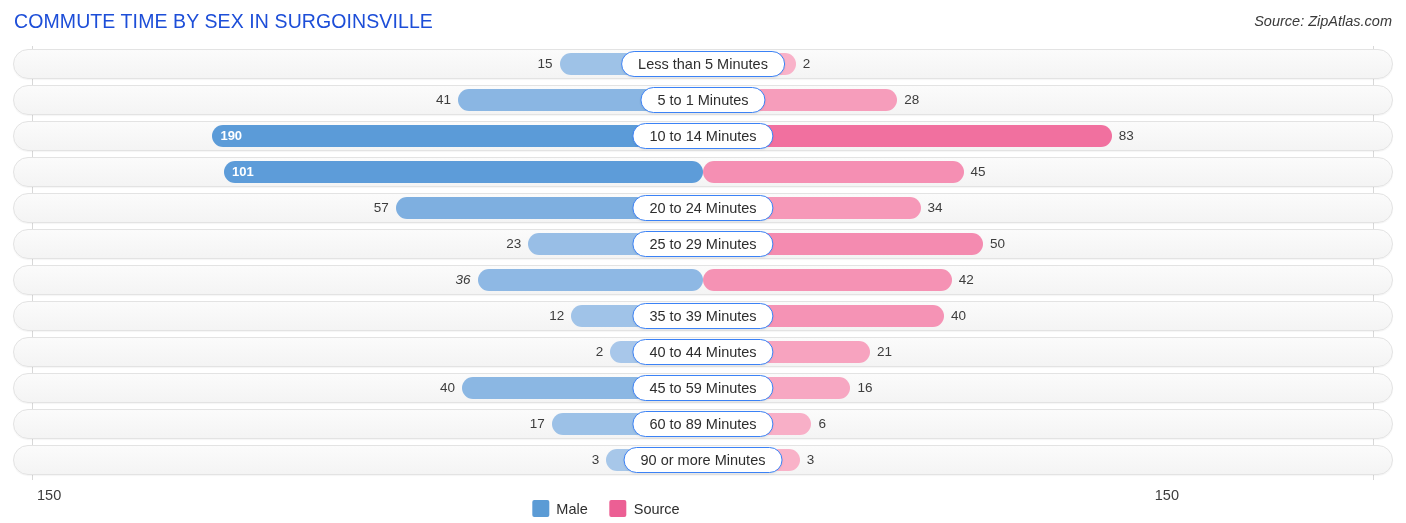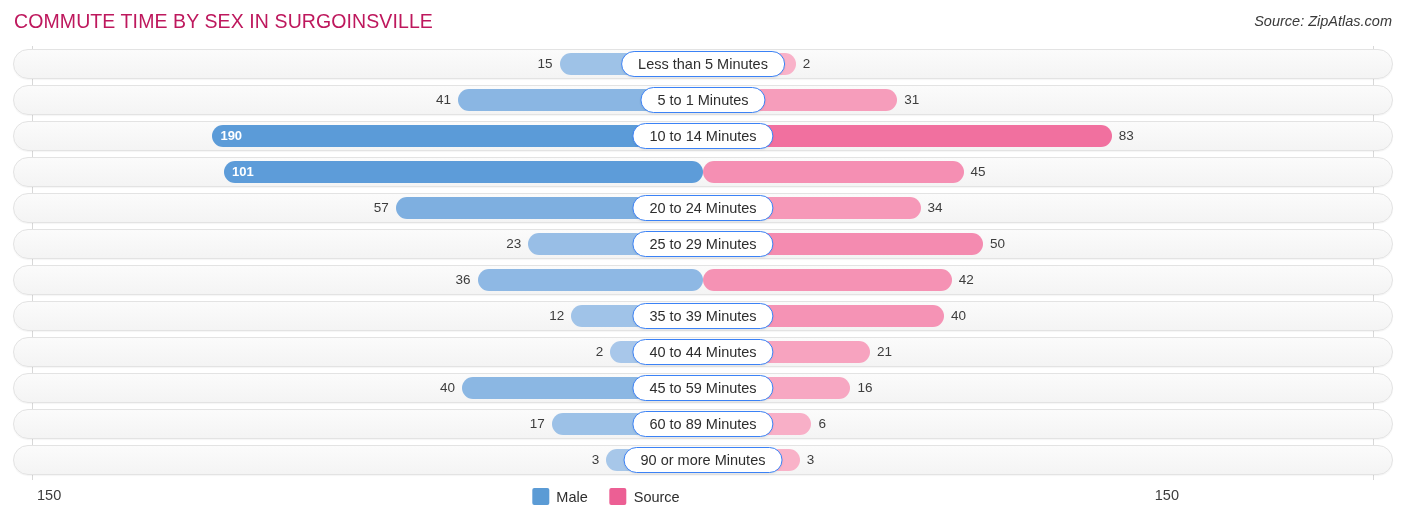--- a/index.html
+++ b/index.html
@@ -13,21 +13,21 @@
   #chart-root {
     position: relative;
     width: 1406px; height: 523px;
     background: #ffffff;
   }
 
   
   .header { position: absolute; top: 0; left: 0; width: 1406px; height: 46px; }
   .chart-title {
     position: absolute; left: 14px; top: 10px;
-    font-size: 19.5px; color: #be185d; letter-spacing: .1px;
+    font-size: 19.5px; color: #1d4ed8; letter-spacing: .1px;
     white-space: nowrap;
   }
   .chart-source {
     position: absolute; right: 14px; top: 13px;
     font-size: 14.5px; color: #3a3a3a; font-style: italic;
     white-space: nowrap;
   }
 
   
   .plot { position: absolute; left: 0; top: 46px; width: 1290px; height: 434px; }
@@ -81,21 +81,21 @@
 
   
   .footer { position: absolute; left: 0; top: 480px; width: 1212px; height: 43px; }
   .axis-max {
     position: absolute; top: 7px;
     font-size: 14.5px; color: #3d3d3d;
   }
   .axis-max-left  { left: 37px; }
   .axis-max-right { right: 33px; }
   .legend {
-    position: absolute; left: 50%; top: 8px;
+    position: absolute; left: 50%; top: 20px;
     transform: translateX(-50%);
     display: flex; align-items: center; gap: 22px;
   }
   .legend-item { display: flex; align-items: center; gap: 7px; }
   .legend-swatch { width: 17px; height: 17px; border-radius: 2px; }
   .legend-label { font-size: 14.5px; color: #2e2e2e; }
 </style>
 </head>
 <body>
 
@@ -115,21 +115,21 @@
         <div class="bar bar-female" style="width: 92.8px; background: rgb(249, 178, 201);"></div>
         <div class="val val-male" style="right: calc(50% + 150.5px); width: 40px;">15</div>
         <div class="val val-female" style="left: calc(50% + 99.8px); width: 40px;">2</div>
         <div class="cat-pill">Less than 5 Minutes</div>
       </div>
       <div class="row" style="top: 39px;">
         <div class="track"></div>
         <div class="bar bar-male" style="width: 244.9px; background: rgb(138, 182, 227);"></div>
         <div class="bar bar-female" style="width: 194.2px; background: rgb(246, 157, 187);"></div>
         <div class="val val-male" style="right: calc(50% + 251.9px); width: 40px;">41</div>
-        <div class="val val-female" style="left: calc(50% + 201.2px); width: 40px;">31</div>
+        <div class="val val-female" style="left: calc(50% + 201.2px); width: 40px;">28</div>
         <div class="cat-pill">5 to 1 Minutes</div>
       </div>
       <div class="row" style="top: 75px;">
         <div class="track"></div>
         <div class="bar bar-male" style="width: 490.6px; background: rgb(91, 155, 216);"></div>
         <div class="bar bar-female" style="width: 408.7px; background: rgb(241, 112, 159);"></div>
         <div class="val val-male val-inside" style="right: calc(50% + 452.6px); width: 30px; text-align: left;">190</div>
         <div class="val val-female" style="left: calc(50% + 415.7px); width: 40px;">83</div>
         <div class="cat-pill">10 to 14 Minutes</div>
       </div>
@@ -153,21 +153,21 @@
         <div class="bar bar-male" style="width: 174.7px; background: rgb(152, 190, 230);"></div>
         <div class="bar bar-female" style="width: 280px; background: rgb(244, 139, 176);"></div>
         <div class="val val-male" style="right: calc(50% + 181.7px); width: 40px;">23</div>
         <div class="val val-female" style="left: calc(50% + 287px); width: 40px;">50</div>
         <div class="cat-pill">25 to 29 Minutes</div>
       </div>
       <div class="row" style="top: 219px;">
         <div class="track"></div>
         <div class="bar bar-male" style="width: 225.4px; background: rgb(142, 184, 228);"></div>
         <div class="bar bar-female" style="width: 248.8px; background: rgb(245, 146, 180);"></div>
-        <div class="val val-male" style="right: calc(50% + 232.4px); width: 40px;">36</div>
+        <div class="val val-male" style="right: calc(50% + 232.4px); width: 40px; font-style: italic;">36</div>
         <div class="val val-female" style="left: calc(50% + 255.8px); width: 40px;">42</div>
       </div>
       <div class="row" style="top: 255px;">
         <div class="track"></div>
         <div class="bar bar-male" style="width: 131.8px; background: rgb(160, 195, 232);"></div>
         <div class="bar bar-female" style="width: 241px; background: rgb(245, 147, 181);"></div>
         <div class="val val-male" style="right: calc(50% + 138.8px); width: 40px;">12</div>
         <div class="val val-female" style="left: calc(50% + 248px); width: 40px;">40</div>
         <div class="cat-pill">35 to 39 Minutes</div>
       </div>

